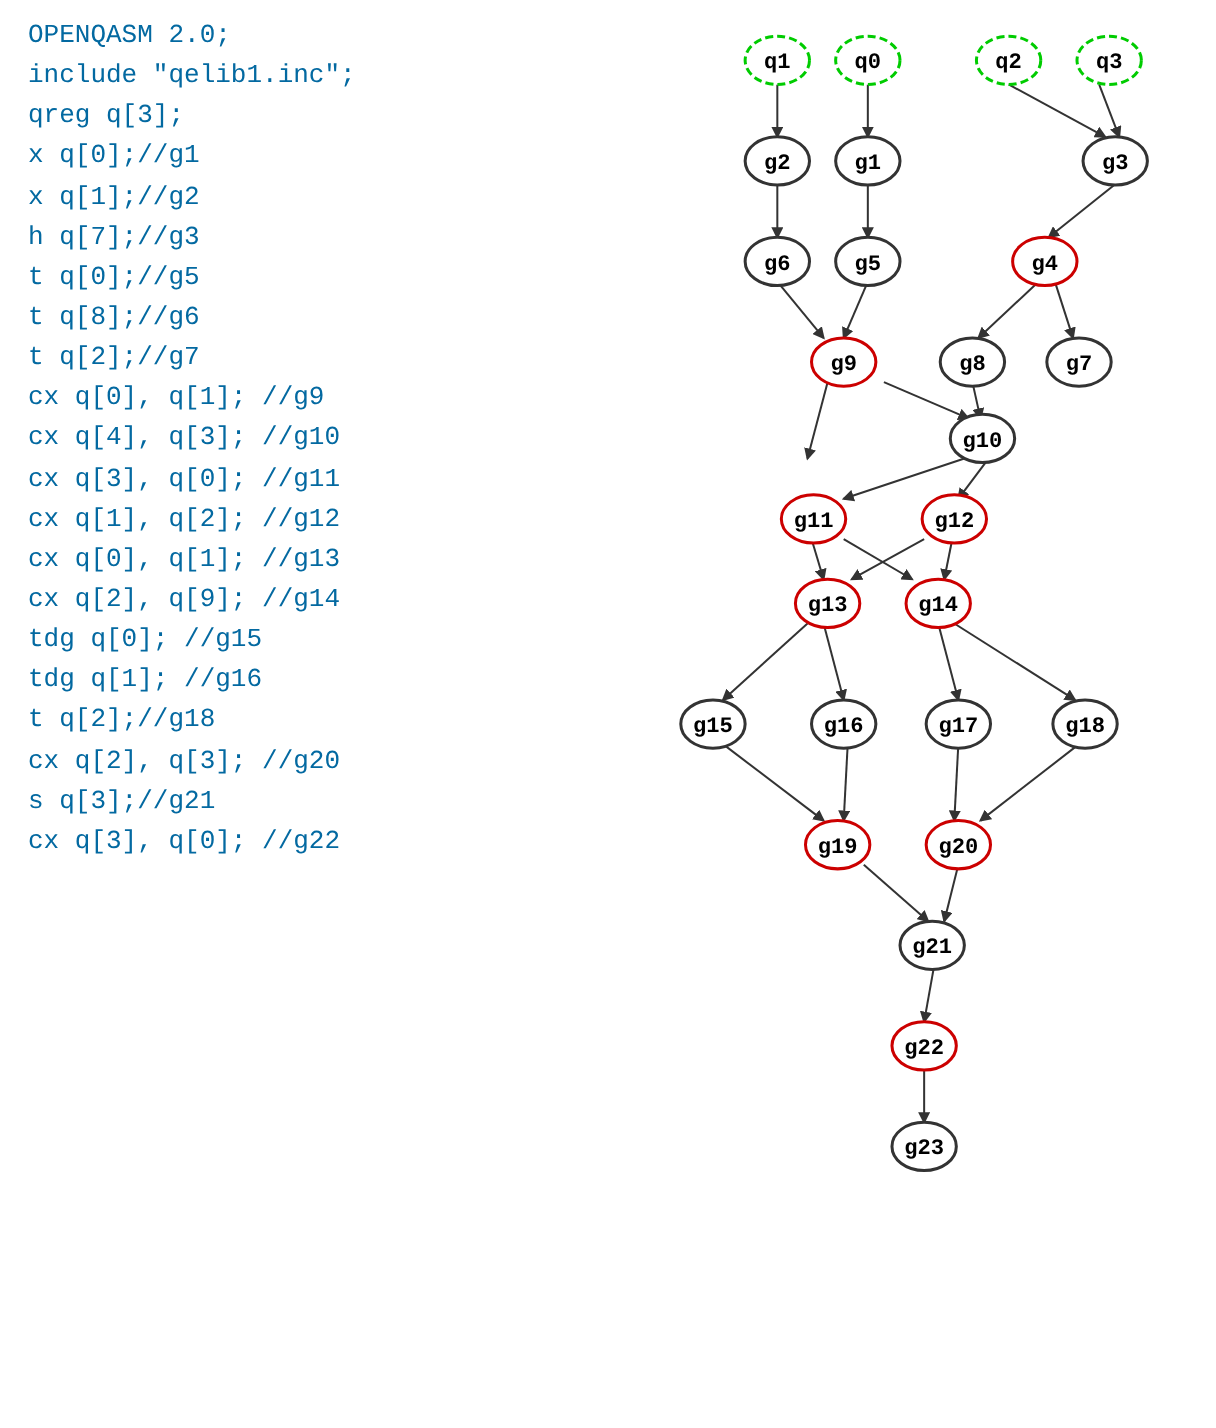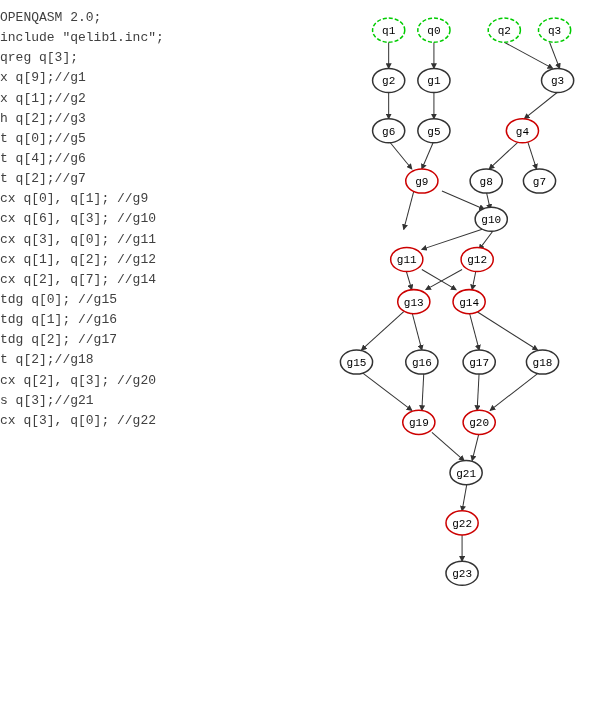--- a/index.html
+++ b/index.html
@@ -8,29 +8,30 @@
       font-family: 'Courier New', Courier, monospace;
       font-size: 13px;
       width: 608px;
       height: 714px;
       overflow: hidden;
       display: flex;
       flex-direction: row;
     }
     #code-panel {
       width: 290px;
-      padding: 8px 0;
+      padding: 8px 14px;
       line-height: 1.55;
-      color: #404040;
+      color: #0369a1;
       font-size: 13px;
       flex-shrink: 0;
     }
     #graph-panel {
       flex: 1;
       position: relative;
+      font-weight: bold;
     }
     svg {
       width: 100%;
       height: 100%;
     }
     .node ellipse {
       fill: white;
       stroke-width: 1.5;
     }
     .node text {
@@ -44,34 +45,34 @@
     .arrowhead { fill: #333; }
   </style>
 </head>
 <body>
 
 <div id="code-panel">
   <div id="code-lines">
       <div>OPENQASM 2.0;</div>
       <div>include "qelib1.inc";</div>
       <div>qreg q[3];</div>
-      <div>x q[9];//g1</div>
+      <div>x q[0];//g1</div>
       <div>x q[1];//g2</div>
-      <div>h q[2];//g3</div>
+      <div>h q[7];//g3</div>
       <div>t q[0];//g5</div>
-      <div>t q[4];//g6</div>
+      <div>t q[8];//g6</div>
       <div>t q[2];//g7</div>
       <div>cx q[0], q[1]; //g9</div>
-      <div>cx q[6], q[3]; //g10</div>
+      <div>cx q[4], q[3]; //g10</div>
       <div>cx q[3], q[0]; //g11</div>
       <div>cx q[1], q[2]; //g12</div>
-      <div>cx q[2], q[7]; //g14</div>
+      <div>cx q[0], q[1]; //g13</div>
+      <div>cx q[2], q[9]; //g14</div>
       <div>tdg q[0];  //g15</div>
       <div>tdg q[1];  //g16</div>
-      <div>tdg q[2];  //g17</div>
       <div>t q[2];//g18</div>
       <div>cx q[2], q[3]; //g20</div>
       <div>s q[3];//g21</div>
       <div>cx q[3], q[0]; //g22</div>
     </div>
 </div>
 
 <div id="graph-panel">
   <svg viewBox="0 0 310 710" xmlns="http://www.w3.org/2000/svg">
     <defs>

